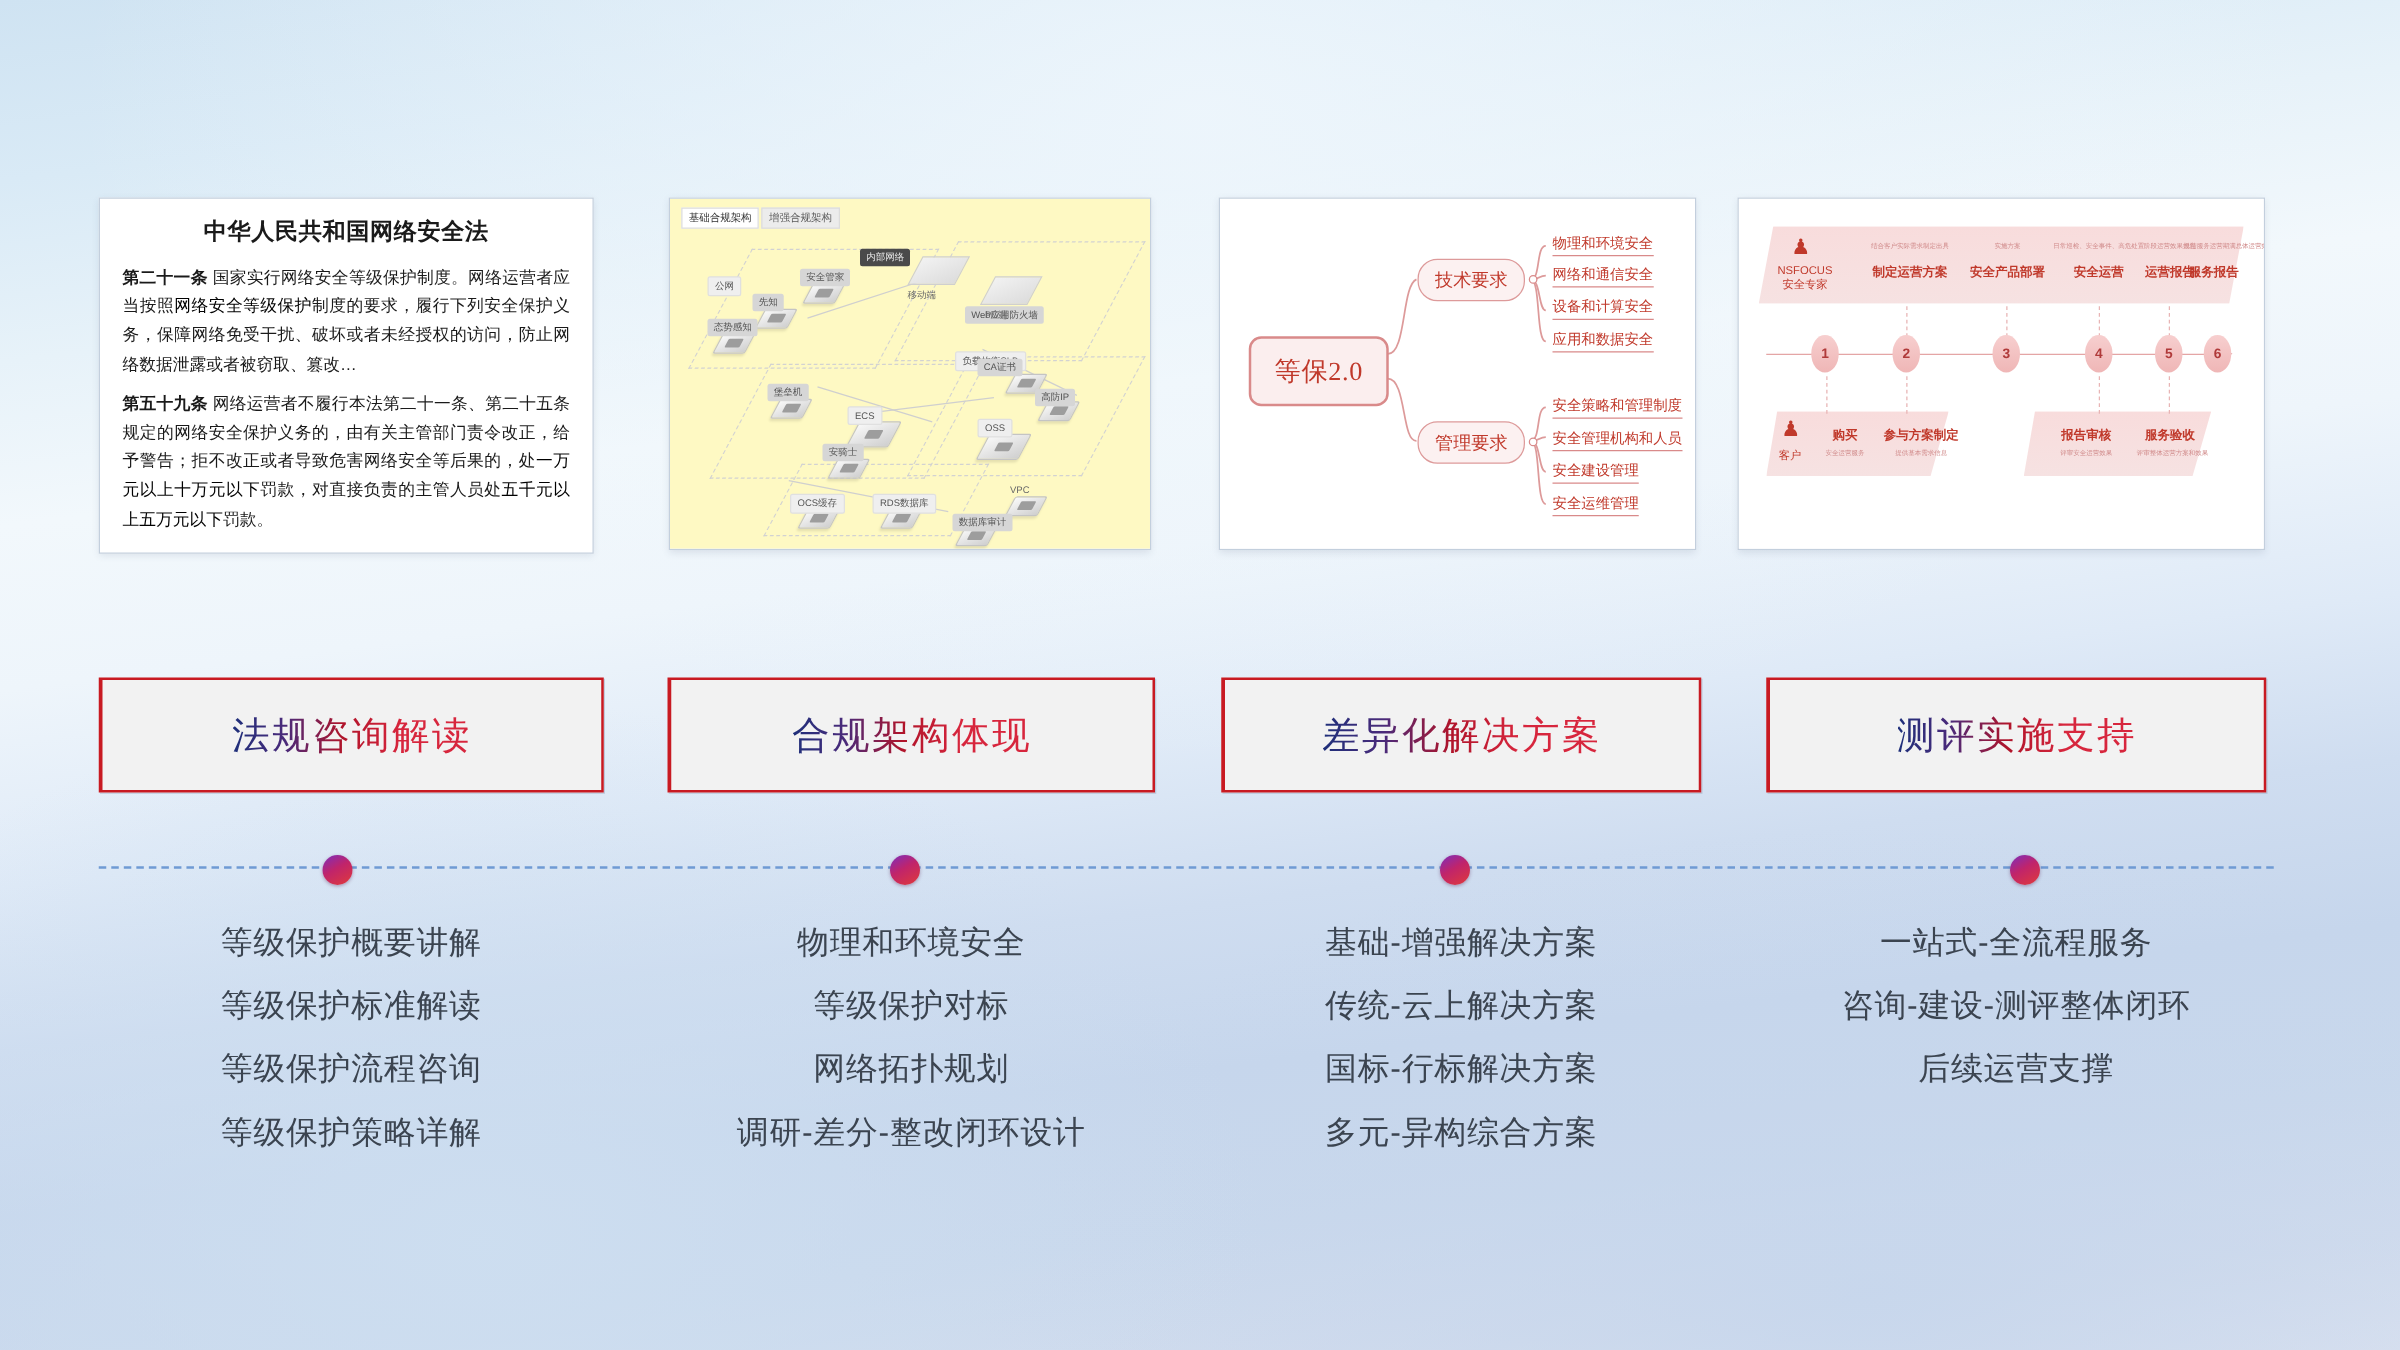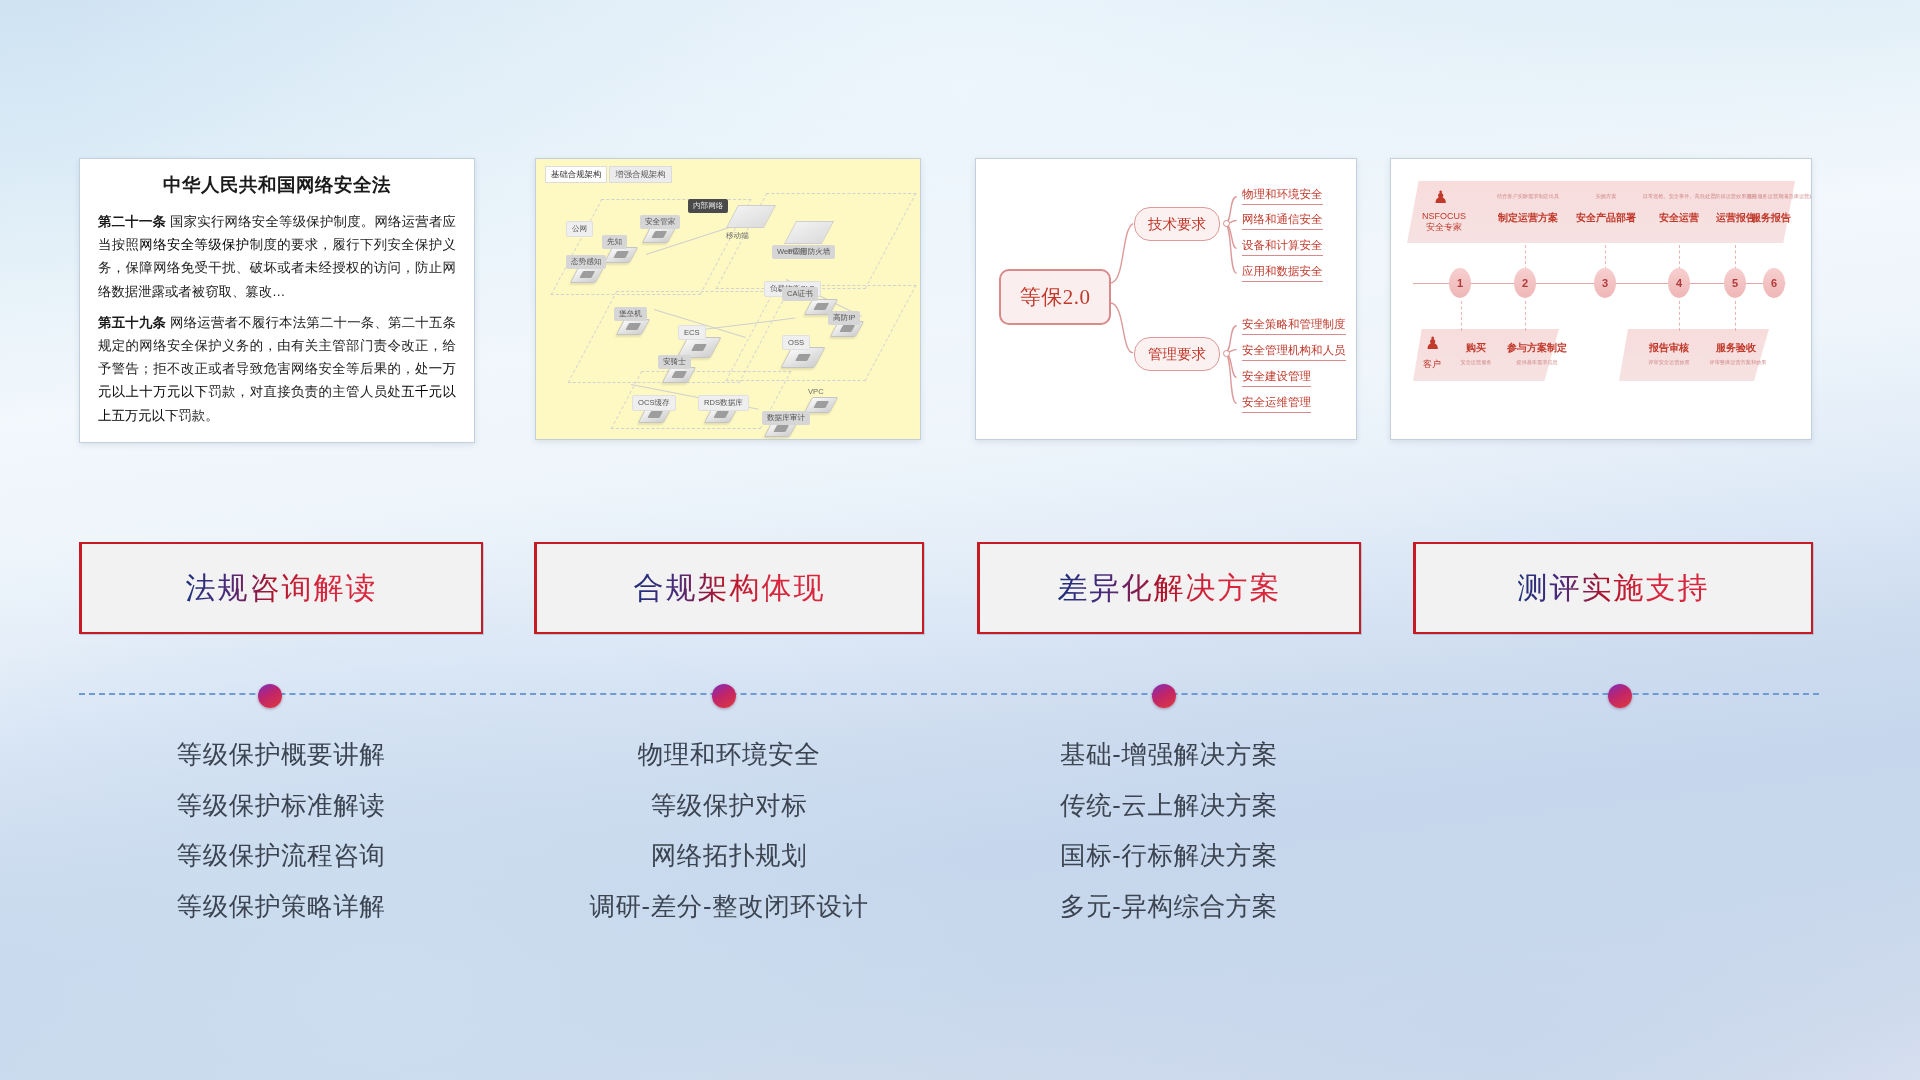--- a/index.html
+++ b/index.html
@@ -490,15 +490,20 @@
       <div class="li">等级保护对标</div>
       <div class="li">网络拓扑规划</div>
       <div class="li">调研-差分-整改闭环设计</div>
     </div>
     <div class="col k3">
       <div class="li">基础-增强解决方案</div>
       <div class="li">传统-云上解决方案</div>
       <div class="li">国标-行标解决方案</div>
       <div class="li">多元-异构综合方案</div>
     </div>
+    <div class="col k4">
+      <div class="li">一站式-全流程服务</div>
+      <div class="li">咨询-建设-测评整体闭环</div>
+      <div class="li">后续运营支撑</div>
+    </div>
   </div>
 
 </div>
 
 </body></html>

